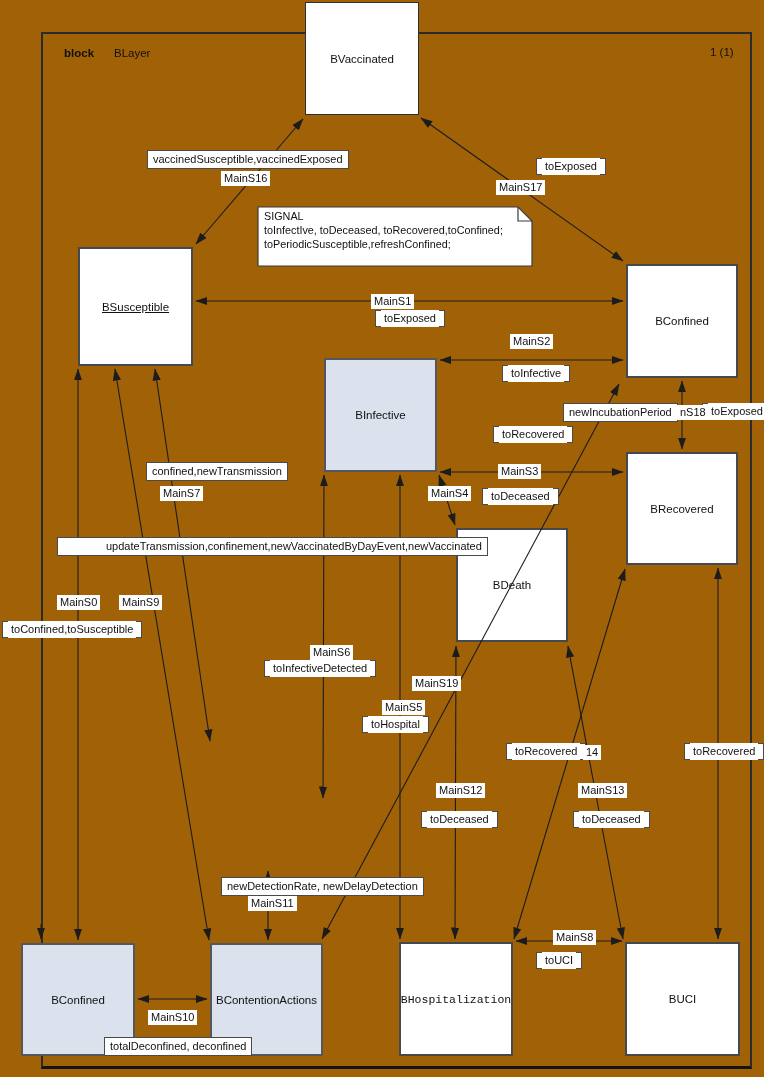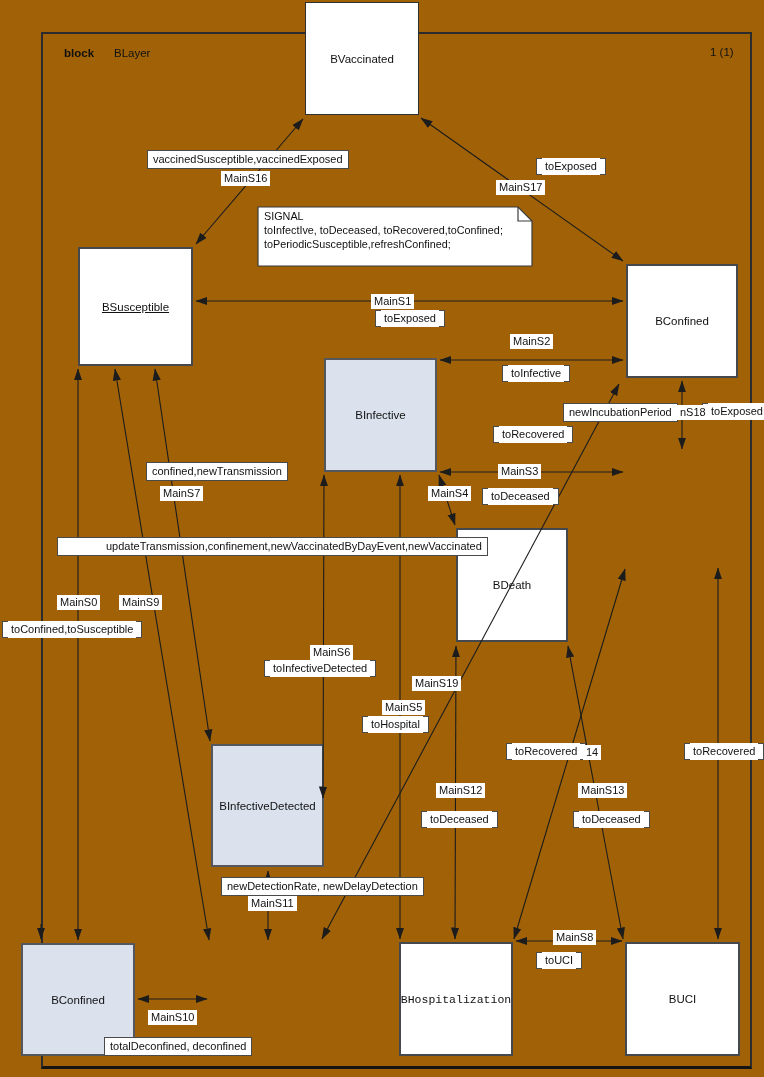--- a/index.html
+++ b/index.html
@@ -47,28 +47,31 @@
     </div>
   <div class="blk" style="left:78px;top:247px;width:115px;height:119px;text-decoration:underline;">
     <span class="blk-label">BSusceptible</span>
     </div>
   <div class="blk" style="left:626px;top:264px;width:112px;height:114px;">
     <span class="blk-label">BConfined</span>
     </div>
   <div class="blk shaded" style="left:324px;top:358px;width:113px;height:114px;">
     <span class="blk-label">BInfective</span>
     </div>
+  <div class="blk" style="left:626px;top:452px;width:112px;height:113px;">
+    <span class="blk-label">BRecovered</span>
+    </div>
   <div class="blk" style="left:456px;top:528px;width:112px;height:114px;">
     <span class="blk-label">BDeath</span>
     </div>
-  <div class="blk shaded" style="left:211px;top:744px;width:113px;height:123px;">
-    <span class="blk-label">BInfectiveDetected</span>
-    </div>
   <div class="blk shaded" style="left:21px;top:943px;width:114px;height:113px;">
     <span class="blk-label">BConfined</span>
+    </div>
+  <div class="blk shaded" style="left:210px;top:943px;width:113px;height:113px;">
+    <span class="blk-label">BContentionActions</span>
     </div>
   <div class="blk" style="left:399px;top:942px;width:114px;height:114px;font-family:Liberation Mono, monospace;">
     <span class="blk-label">BHospitalization</span>
     </div>
   <div class="blk" style="left:625px;top:942px;width:115px;height:114px;">
     <span class="blk-label">BUCI</span>
     </div>
 
   <svg class="wires" width="764" height="1077" viewBox="0 0 764 1077">
     <defs>

